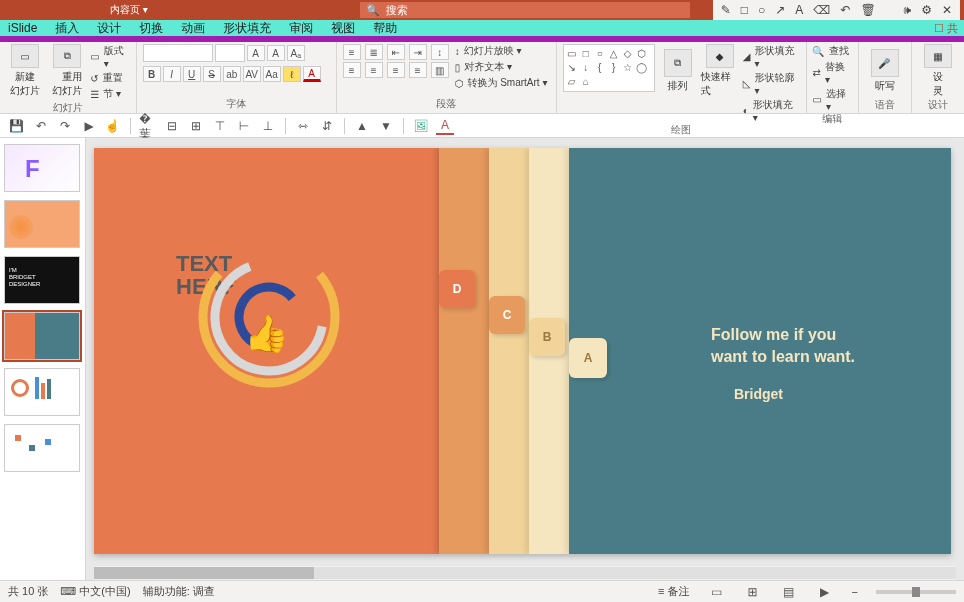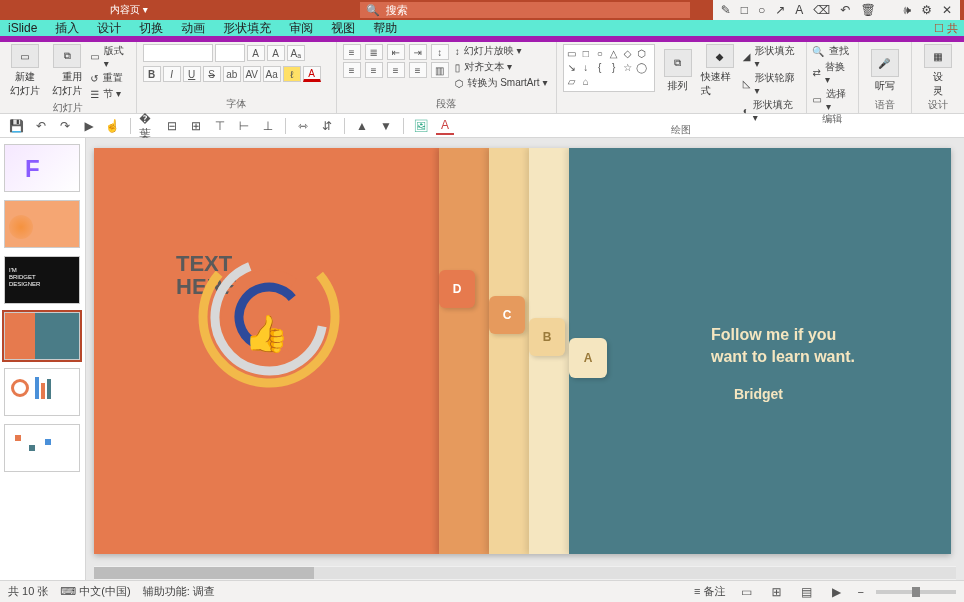--- a/index.html
+++ b/index.html
@@ -70,21 +70,21 @@
 .pres-author { position: absolute; right: 168px; top: 238px; color: #f5e6c0; font-size: 14px; font-weight: 600; }
 
 .hscroll { height: 14px; background: #f0f0f0; display: flex; align-items: center; margin: 0 8px 0 8px; }
 .hscroll .track { flex: 1; height: 12px; background: #e0e0e0; position: relative; }
 .hscroll .thumb2 { position: absolute; left: 0; width: 220px; height: 12px; background: #bcbcbc; }
 
 .notes { height: 18px; background: #fff; padding: 2px 14px; font-size: 11px; color: #999; border-top: 1px solid #d6d6d6; cursor: text; }
 
 
 .status { height: 22px; background: #f3f2f1; border-top: 1px solid #d6d6d6; display: flex; align-items: center; font-size: 11px; color: #444; padding: 0 8px; gap: 12px; }
-.status .right { margin-left: auto; display: flex; gap: 12px; align-items: center; }
+.status .right { margin-left: auto; display: flex; gap: 18px; align-items: center; }
 .zoom { width: 80px; height: 4px; background: #ccc; position: relative; }
 .zoom .zthumb { position: absolute; left: 36px; top: -3px; width: 8px; height: 10px; background: #888; }
 </style>
 </head>
 <body>
 
 <div class="titlebar">
   <div class="title">内容页 ▾</div>
   <div class="searchbox">
     <span class="mag">🔍</span>

